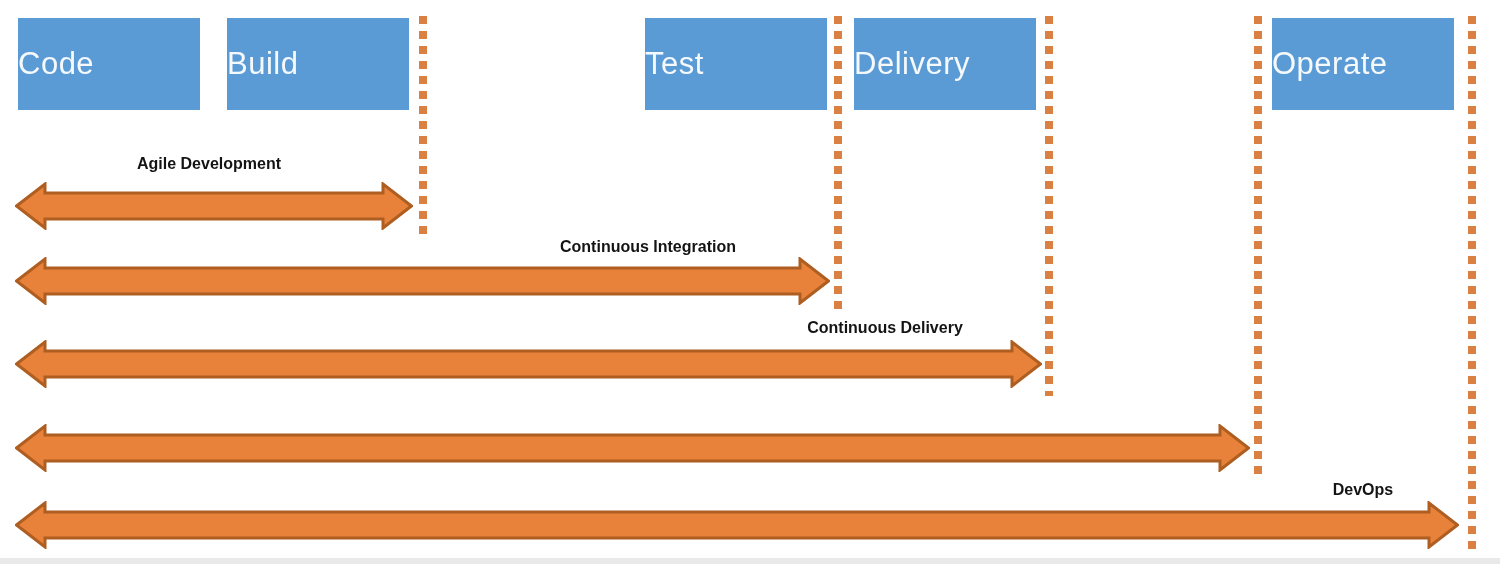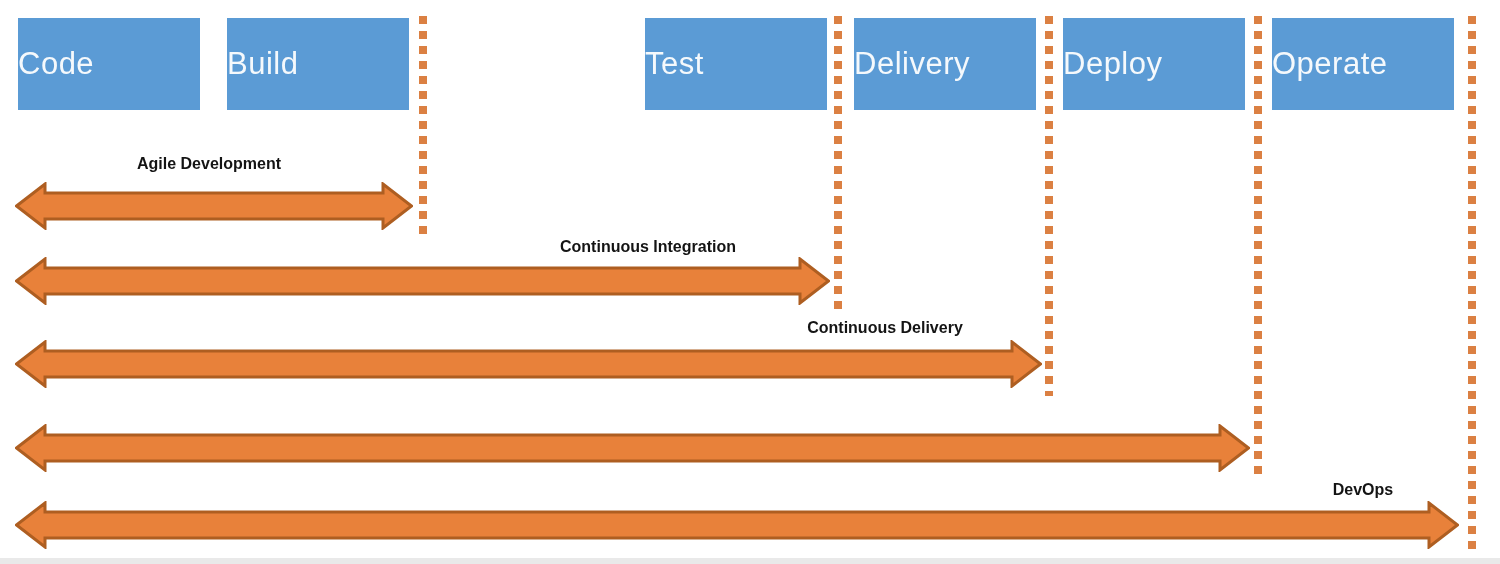--- a/index.html
+++ b/index.html
@@ -41,23 +41,20 @@
     </div>
   <div class="stage" style="left:227px">
       <span>Build</span>
     </div>
   <div class="stage" style="left:645px">
       <span>Test</span>
     </div>
   <div class="stage" style="left:854px">
       <span>Delivery</span>
     </div>
-  <div class="stage" style="left:1063px">
-      <span>Deploy</span>
-    </div>
   <div class="stage" style="left:1272px">
       <span>Operate</span>
     </div>
 
   <div class="vline" style="left:419px;  height:222px"></div>
   <div class="vline" style="left:834px;  height:300px"></div>
   <div class="vline" style="left:1045px; height:380px"></div>
   <div class="vline" style="left:1254px; height:458px"></div>
   <div class="vline" style="left:1468px; height:540px"></div>
 

